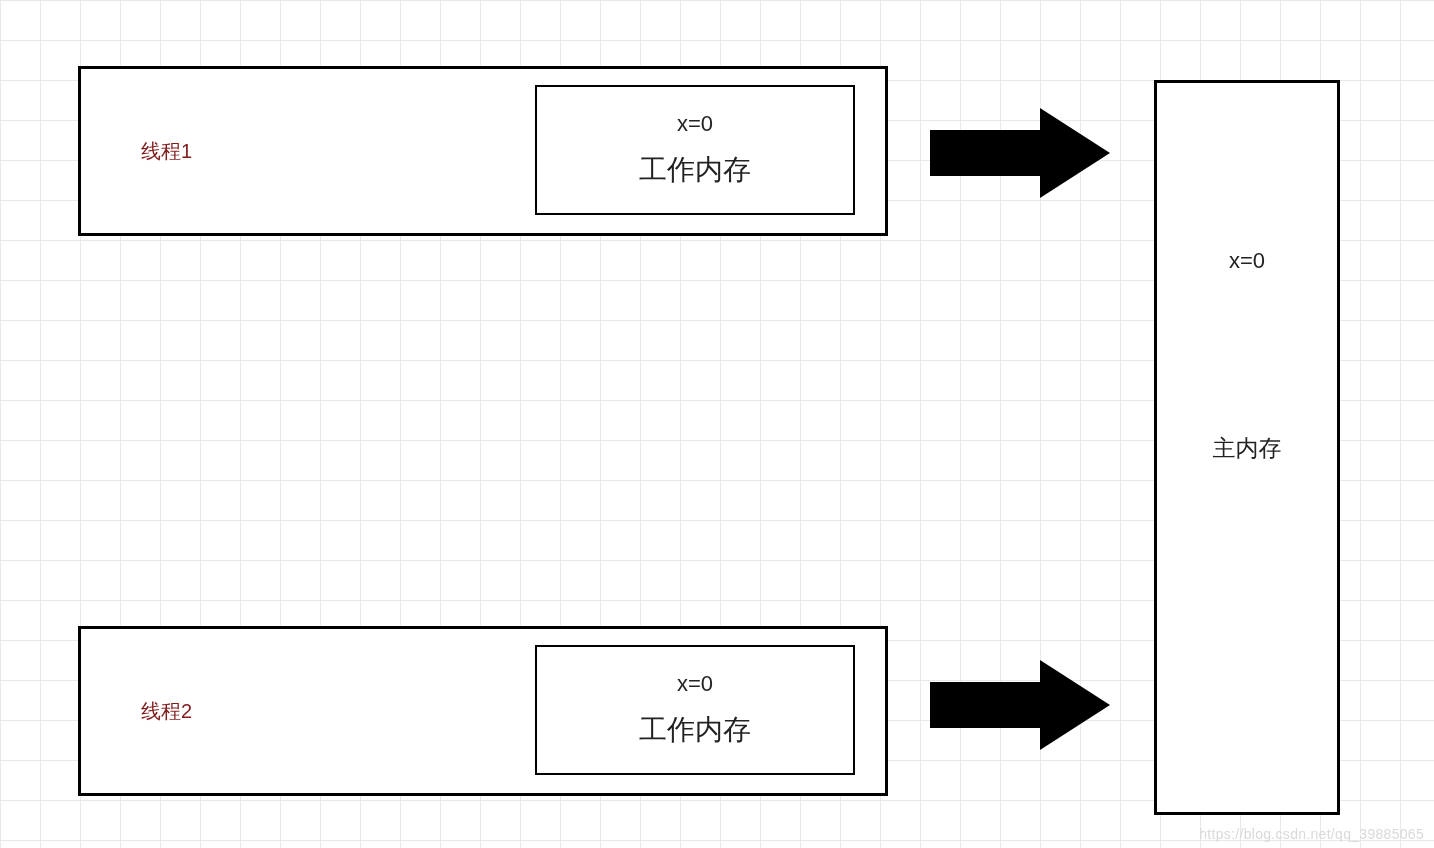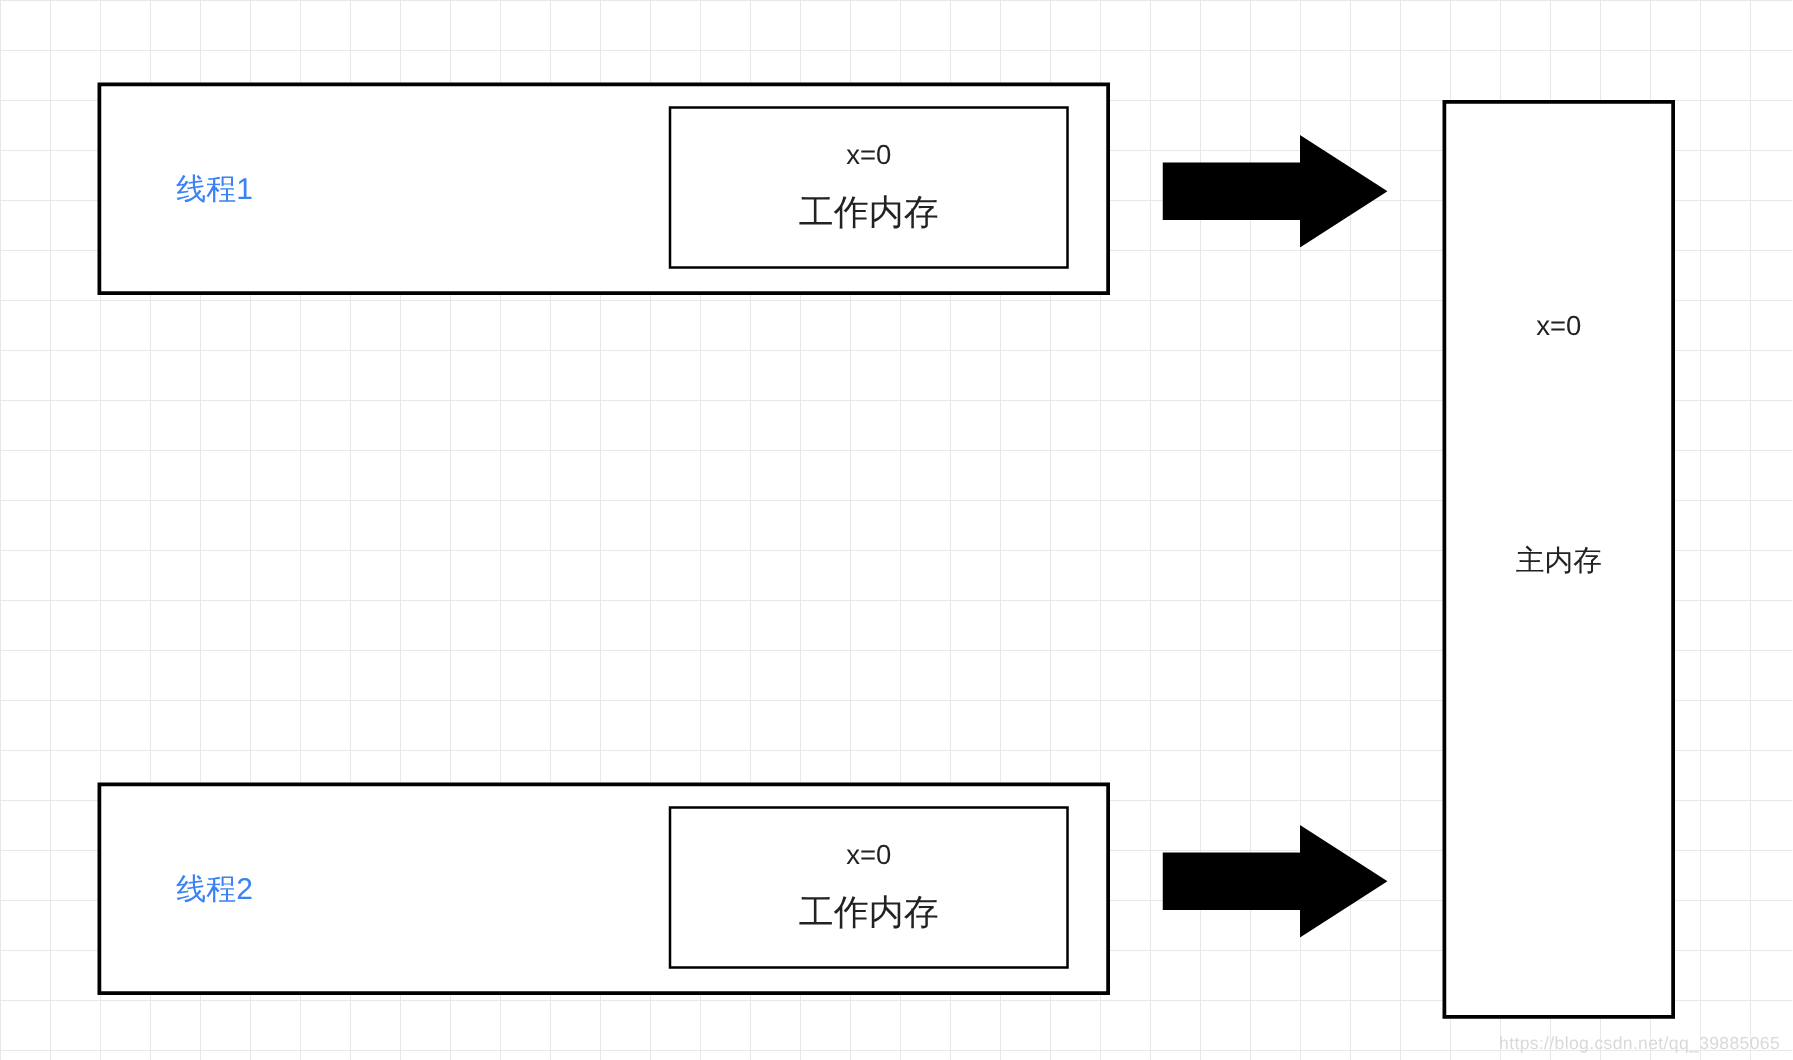--- a/index.html
+++ b/index.html
@@ -35,22 +35,22 @@
     width: 810px;
     height: 170px;
   }
   .thread1 { left: 78px; top: 66px; }
   .thread2 { left: 78px; top: 626px; }
   .thread-label {
     position: absolute;
     left: 60px;
     top: 50%;
     transform: translateY(-50%);
-    font-size: 24px;
-    color: #3b82f6;
+    font-size: 20px;
+    color: #7f1d1d;
   }
   .workmem-box {
     position: absolute;
     right: 30px;
     top: 16px;
     width: 320px;
     height: 130px;
     border: 2px solid #000;
     background: #fff;
     display: flex;

